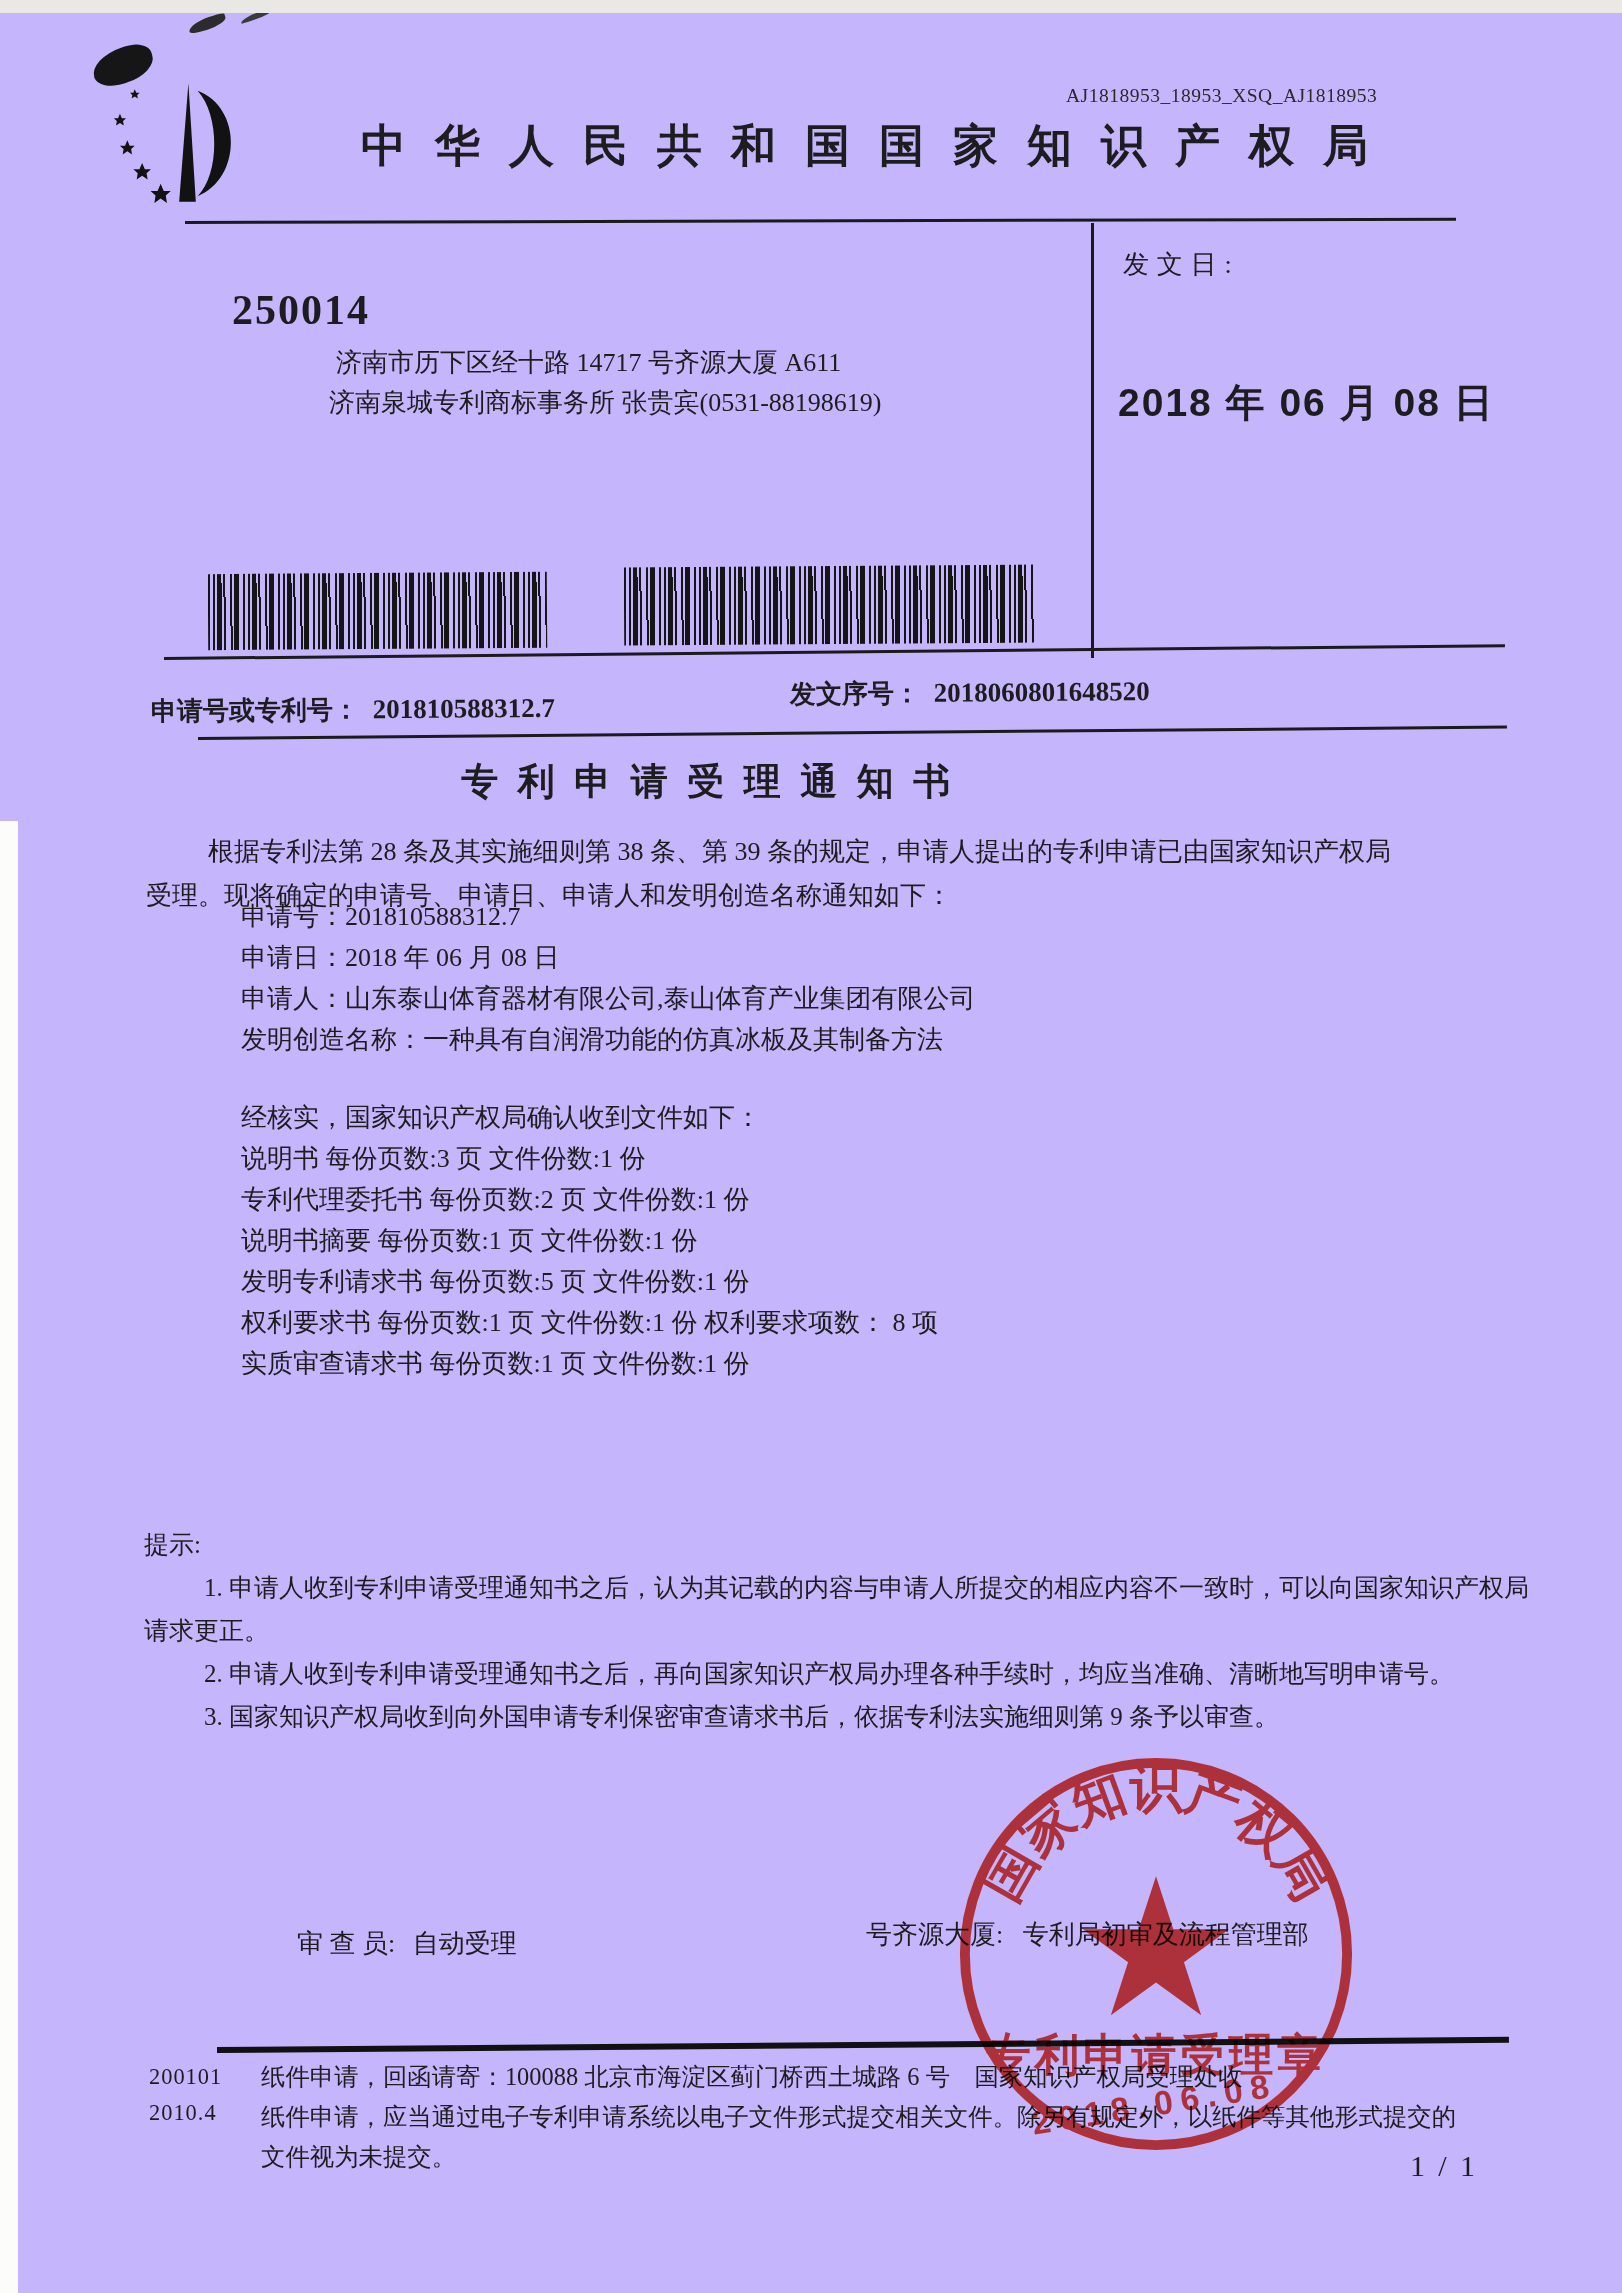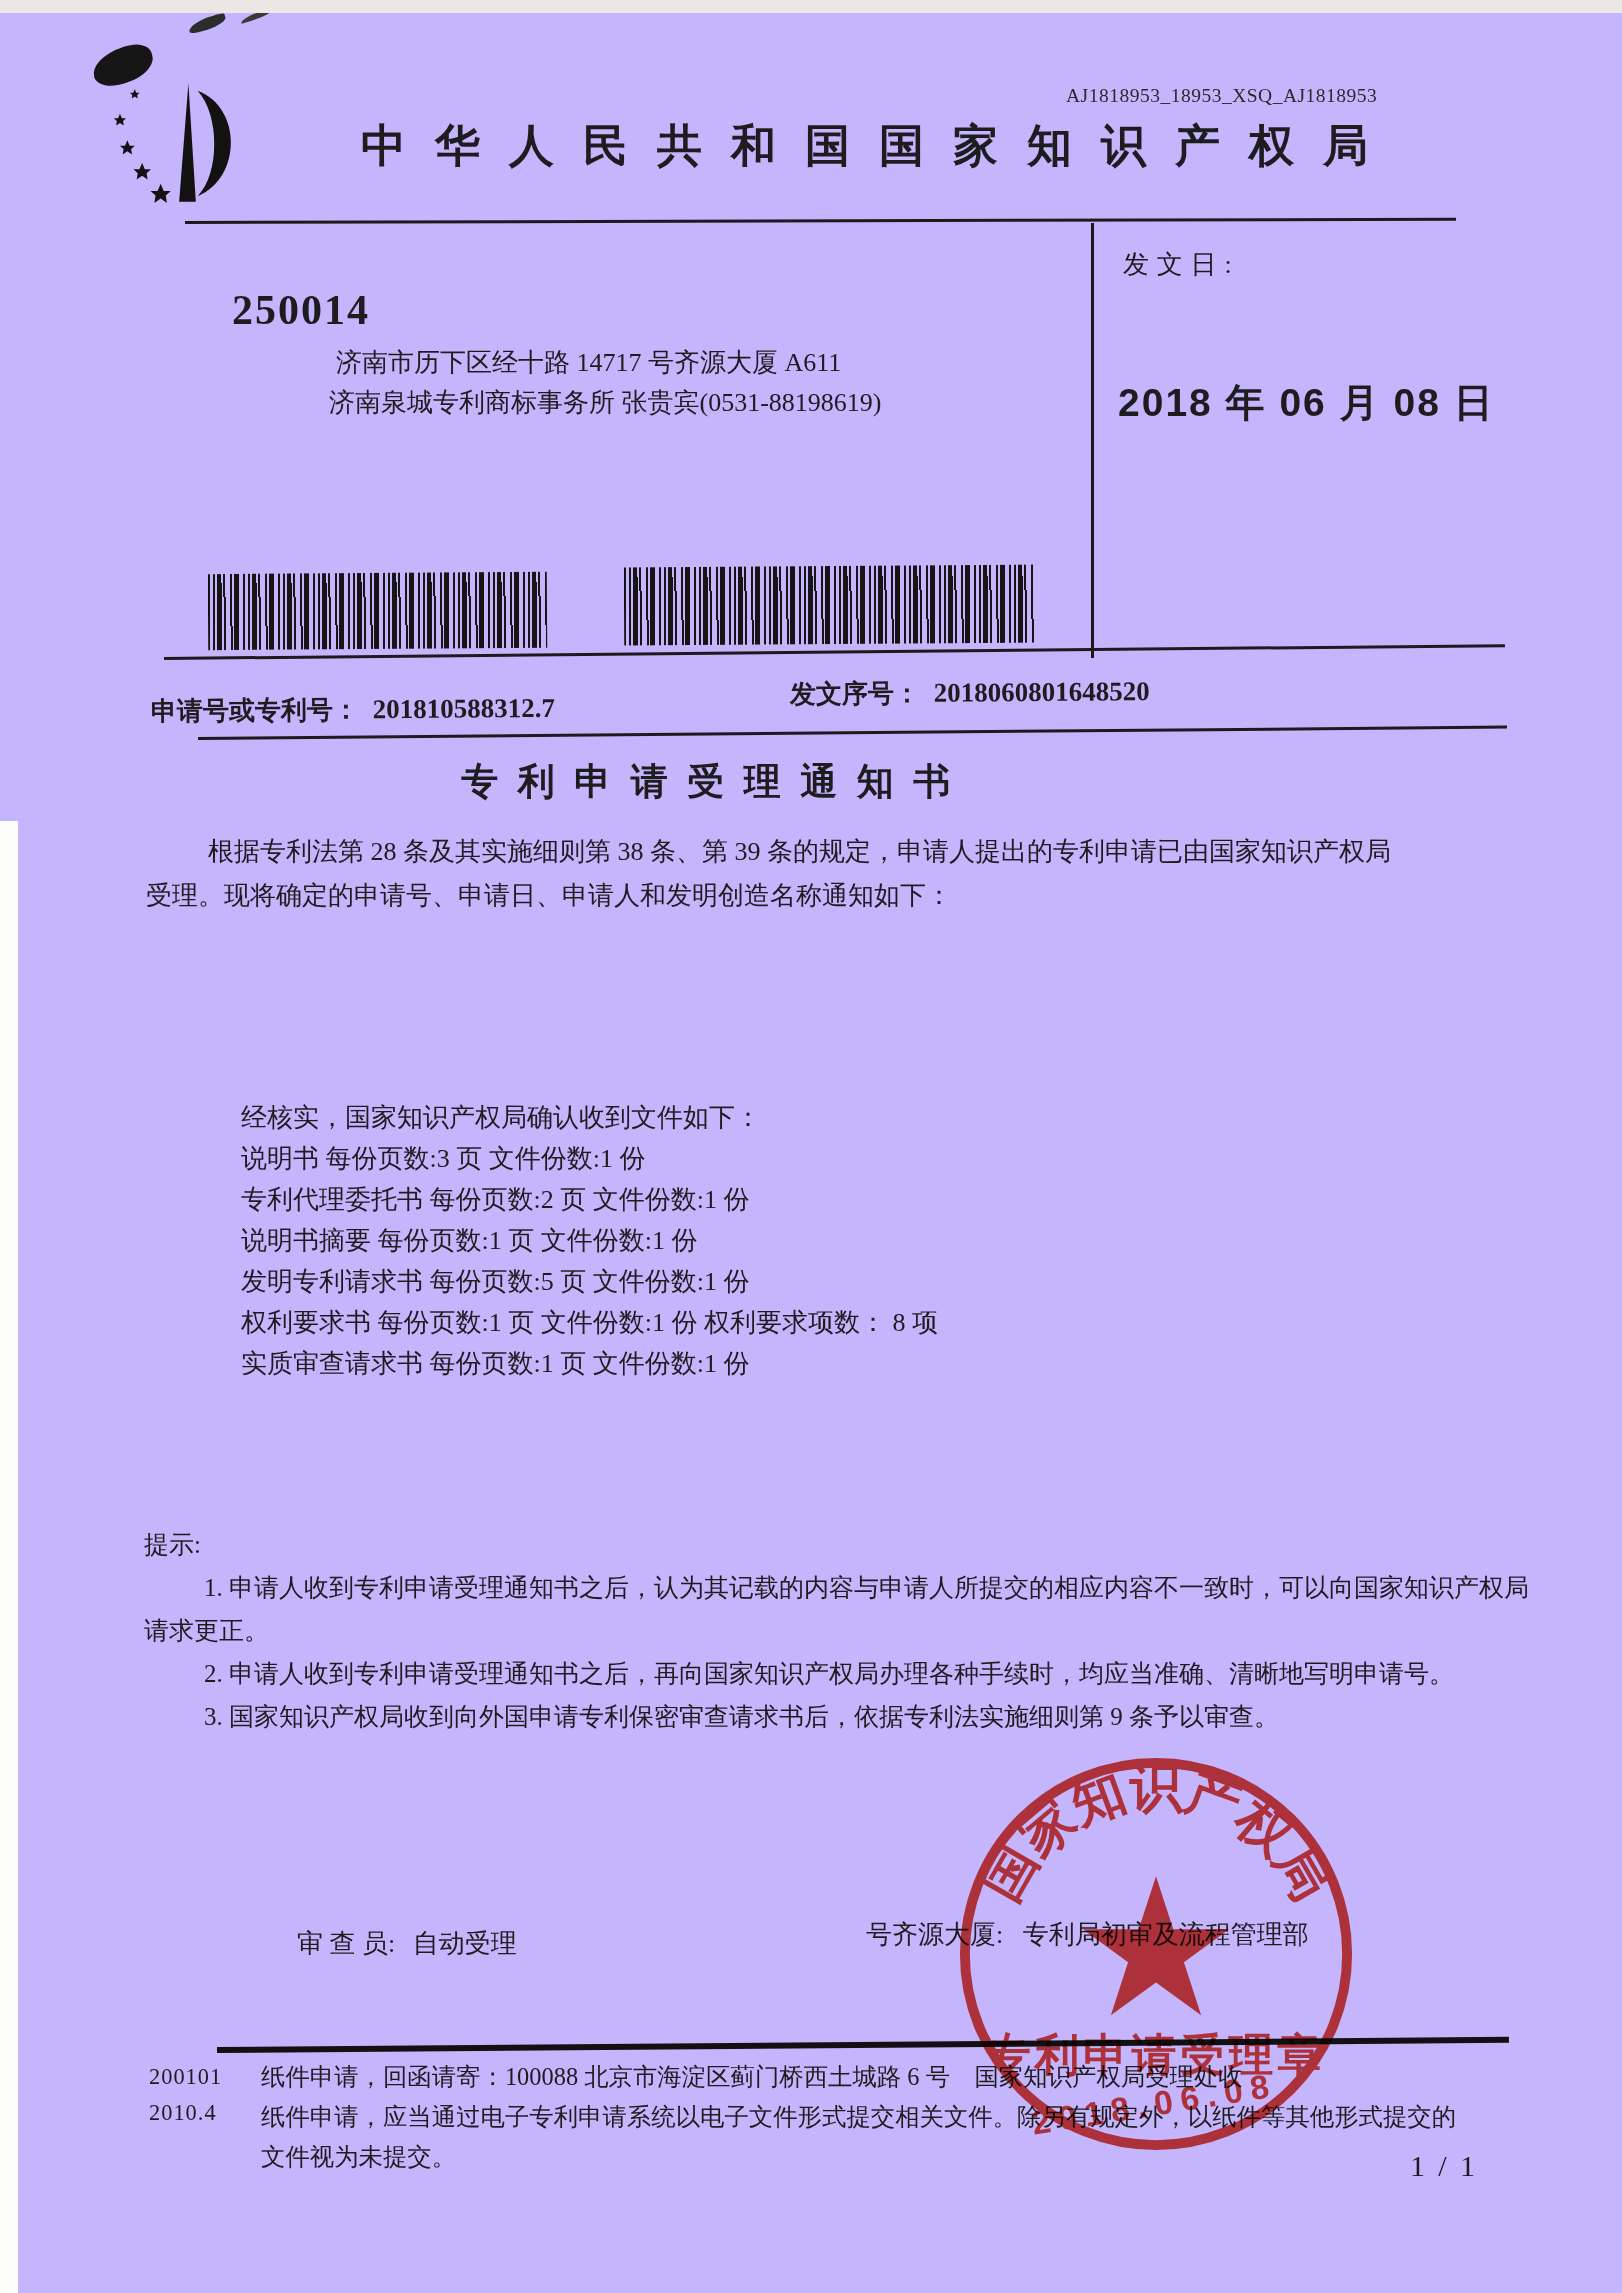--- a/index.html
+++ b/index.html
@@ -126,20 +126,26 @@
   </div>
   <div class="abs hr3"></div>
 
   <div class="abs doc-title">专利申请受理通知书</div>
 
   <div class="abs intro">
     <div class="l0 nowrap">根据专利法第 28 条及其实施细则第 38 条、第 39 条的规定，申请人提出的专利申请已由国家知识产权局</div>
     <div class="nowrap">受理。现将确定的申请号、申请日、申请人和发明创造名称通知如下：</div>
   </div>
 
+  <div class="abs fields">
+    <div class="nowrap">申请号：201810588312.7</div>
+    <div class="nowrap">申请日：2018 年 06 月 08 日</div>
+    <div class="nowrap">申请人：山东泰山体育器材有限公司,泰山体育产业集团有限公司</div>
+    <div class="nowrap">发明创造名称：一种具有自润滑功能的仿真冰板及其制备方法</div>
+  </div>
 
   <div class="abs received">
     <div class="nowrap">经核实，国家知识产权局确认收到文件如下：</div>
     <div class="nowrap">说明书 每份页数:3 页 文件份数:1 份</div>
     <div class="nowrap">专利代理委托书 每份页数:2 页 文件份数:1 份</div>
     <div class="nowrap">说明书摘要 每份页数:1 页 文件份数:1 份</div>
     <div class="nowrap">发明专利请求书 每份页数:5 页 文件份数:1 份</div>
     <div class="nowrap">权利要求书 每份页数:1 页 文件份数:1 份 权利要求项数： 8 项</div>
     <div class="nowrap">实质审查请求书 每份页数:1 页 文件份数:1 份</div>
   </div>

